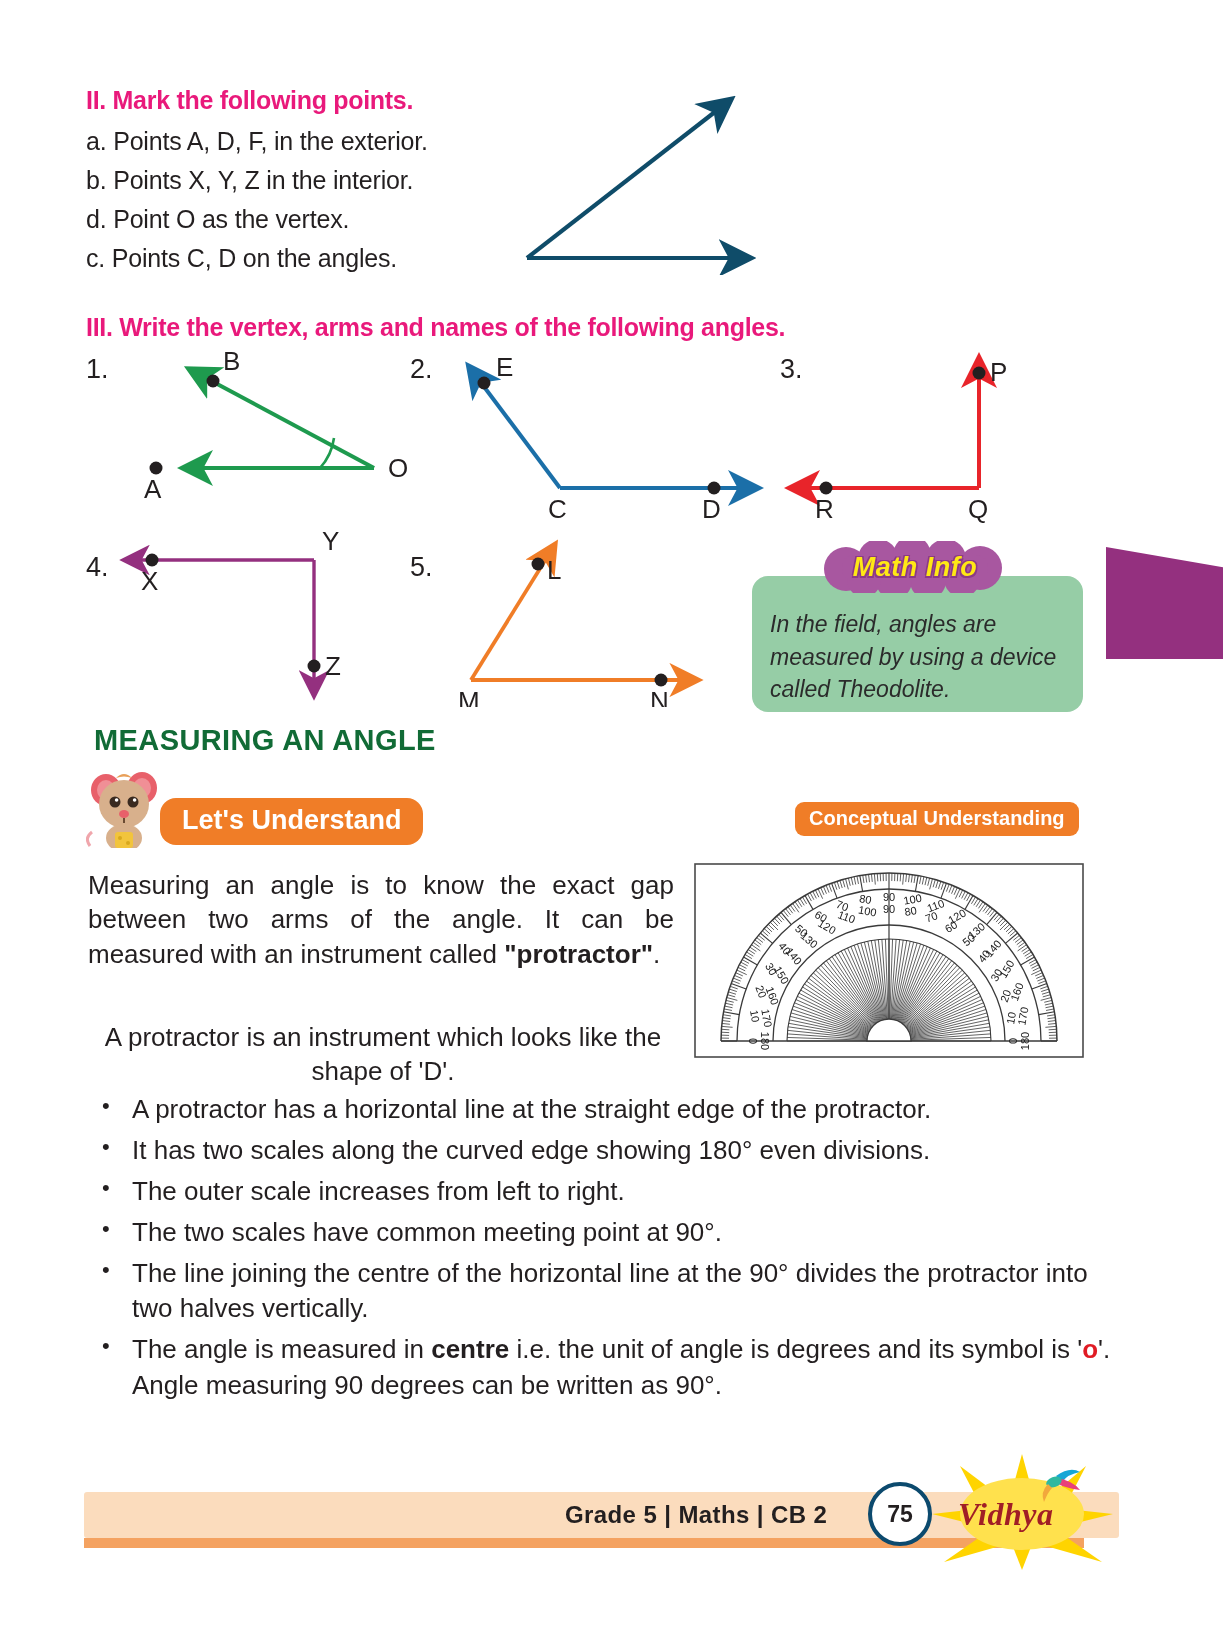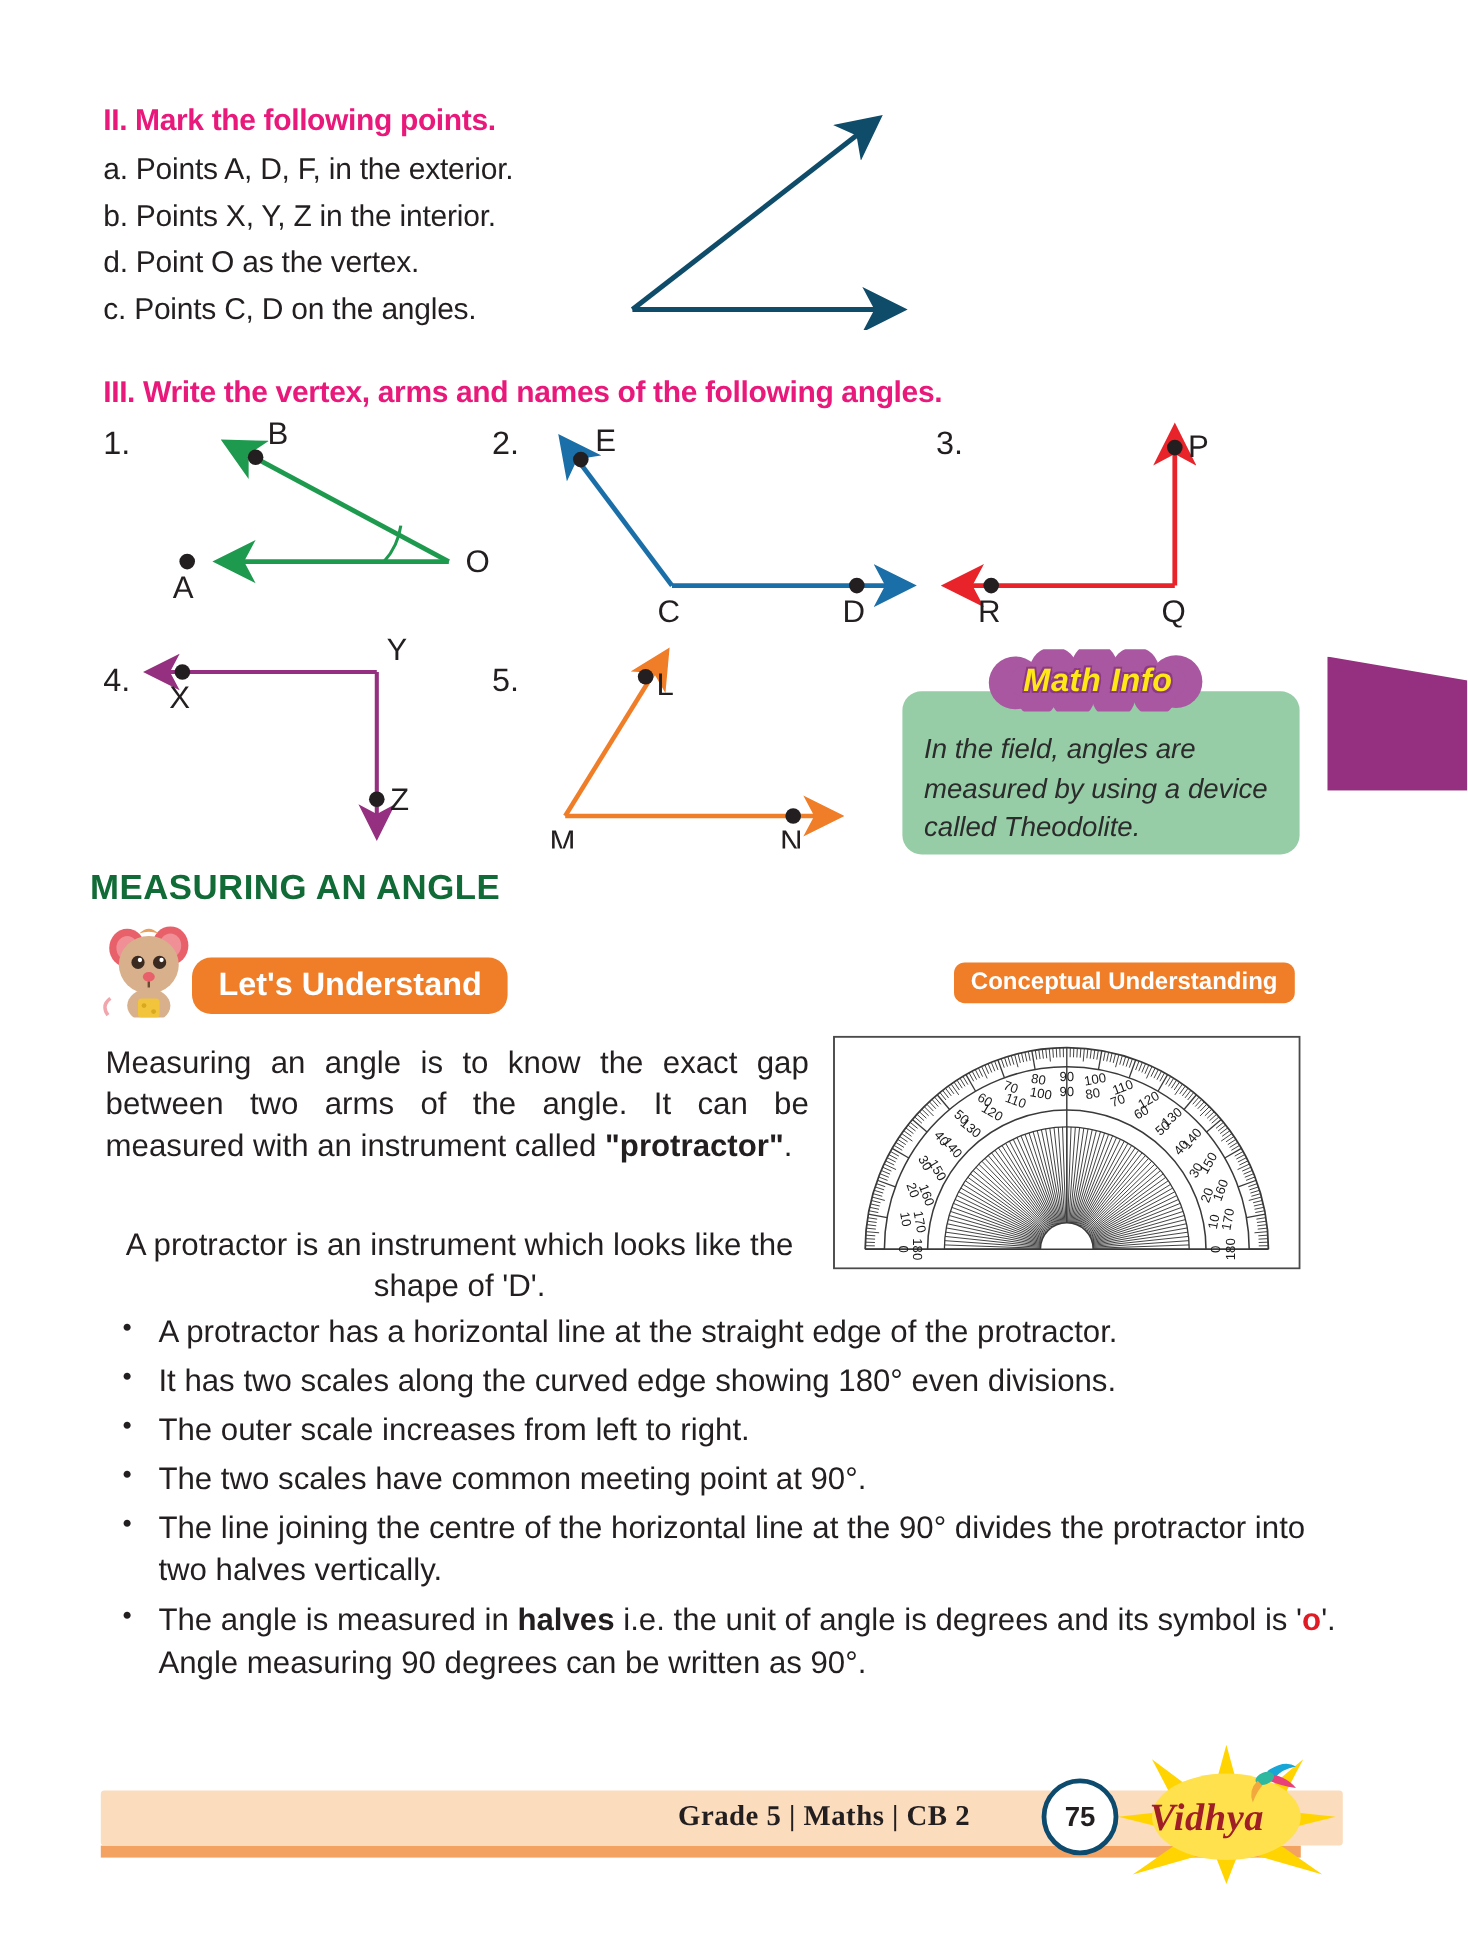--- a/index.html
+++ b/index.html
@@ -118,21 +118,20 @@
     position: absolute;
     left: 84px; top: 1538px;
     width: 1000px; height: 10px;
     background: #f4a261;
   }
   .footer-text {
     position: absolute;
     left: 565px; top: 1501px;
     font-size: 24px; font-weight: bold; color: #231f20;
     letter-spacing: 0.4px;
-    font-family: Liberation Serif, serif;
   }
   .page-num-circle {
     position: absolute;
     left: 868px; top: 1482px;
     width: 64px; height: 64px;
     border-radius: 50%;
     background: #ffffff;
     border: 4px solid #0c4a6e;
     display: flex; align-items: center; justify-content: center;
     font-size: 23px; font-weight: bold; color: #231f20;
@@ -271,21 +270,21 @@
         <circle cx="108" cy="40" r="18"></circle>
           <circle cx="74" cy="40" r="18"></circle>
         <circle cx="44" cy="39" r="17"></circle>
         <rect x="22" y="14" width="146" height="26" rx="12"></rect>
       </g>
     </svg>
     <div class="blob-label">Math Info</div>
   </div>
   <div class="mathinfo-text">In the field, angles are measured by using a device called Theodolite.</div>
 
-  <div class="abs section-title" style="left:75px; top:724px;">MEASURING AN ANGLE</div>
+  <div class="abs section-title" style="left:94px; top:724px;">MEASURING AN ANGLE</div>
 
   <svg class="abs" style="left:86px; top:762px;" width="76" height="86">
     <ellipse cx="20" cy="28" rx="15" ry="16" fill="#e8606a"></ellipse>
     <ellipse cx="20" cy="28" rx="9" ry="10" fill="#f08f96"></ellipse>
     <ellipse cx="56" cy="26" rx="15" ry="16" fill="#e8606a"></ellipse>
     <ellipse cx="56" cy="26" rx="9" ry="10" fill="#f08f96"></ellipse>
     <ellipse cx="38" cy="42" rx="25" ry="24" fill="#d8b08c"></ellipse>
     <path d="M30,16 q8,-8 16,0 q-8,-3 -16,0" fill="#e8a05a"></path>
     <circle cx="29" cy="40" r="5.5" fill="#3a2a20"></circle>
     <circle cx="47" cy="40" r="5.5" fill="#3a2a20"></circle>
@@ -645,21 +644,21 @@
       <line x1="0" y1="-152" x2="0" y2="-22" stroke="#3a3a3a" stroke-width="1.2"></line>
     </g>
   </svg>
 
   <ul class="abs bullets" style="left:88px; top:1092px; width:1030px;">
     <li>A protractor has a horizontal line at the straight edge of the protractor.</li>
     <li>It has two scales along the curved edge showing 180° even divisions.</li>
     <li>The outer scale increases from left to right.</li>
     <li>The two scales have common meeting point at 90°.</li>
     <li>The line joining the centre of the horizontal line at the 90° divides the protractor into two halves vertically.</li>
-    <li><span>The angle is measured in </span><b>halves</b><span> i.e. the unit of angle is degrees and its symbol is '</span><span class="red-o">o</span><span>'. Angle measuring 90 degrees can be written as 90°.</span></li>
+    <li><span>The angle is measured in </span><b>centre</b><span> i.e. the unit of angle is degrees and its symbol is '</span><span class="red-o">o</span><span>'. Angle measuring 90 degrees can be written as 90°.</span></li>
   </ul>
 
   <div class="footer-shadow"></div>
   <div class="footer-bar"></div>
   <div class="footer-text">Grade 5  |  Maths  |  CB 2</div>
   <div class="page-num-circle">75</div>
   <div class="logo-wrap">
     <svg width="185" height="120">
       <g fill="#ffd400">
         <polygon points="92,2 104,46 80,46"></polygon>

